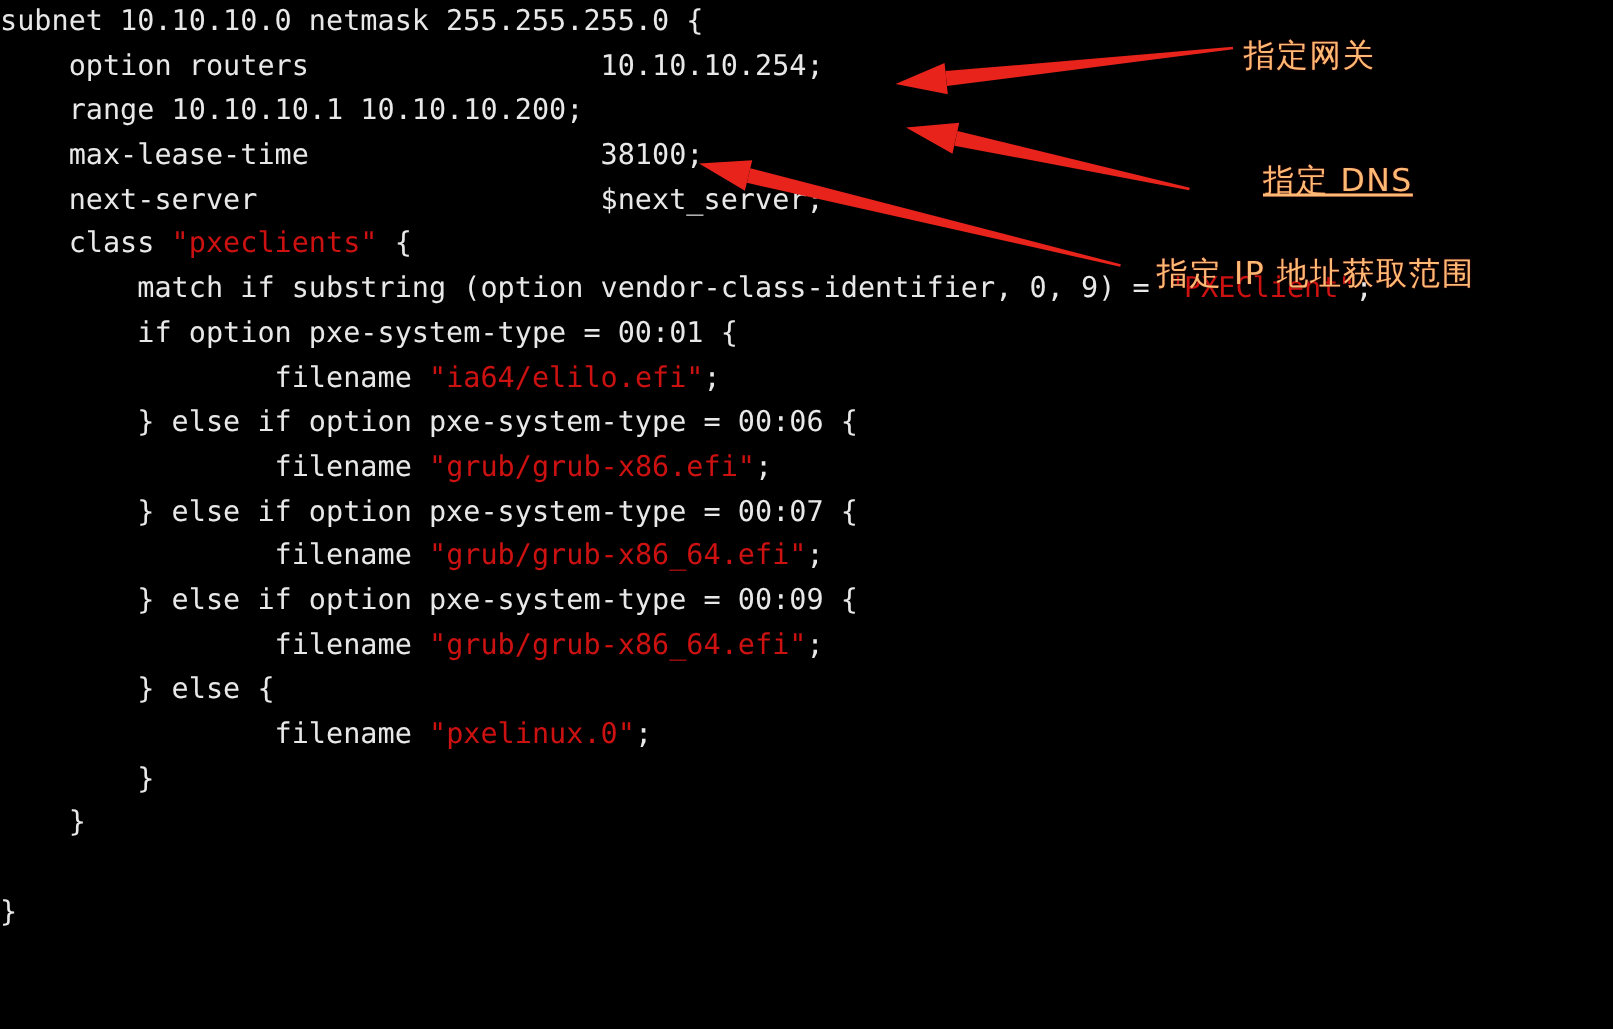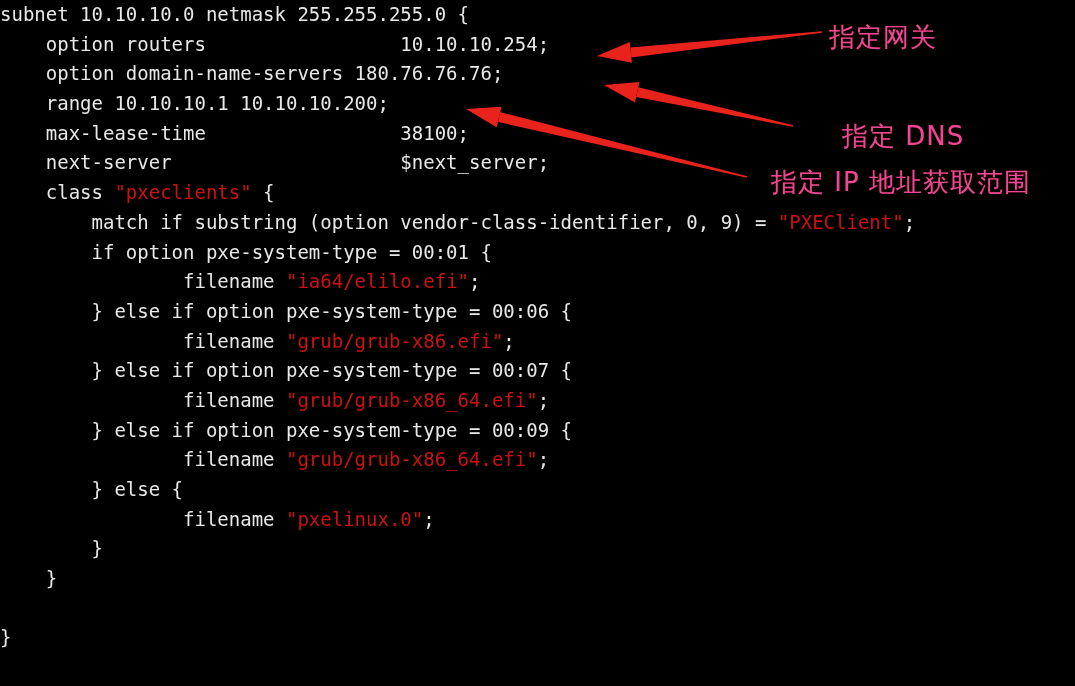--- a/index.html
+++ b/index.html
@@ -42,51 +42,50 @@
     color: #e8e8e8;
     margin: 0;
     padding: 0 0 0 0;
   }
   .code-line .tok-plain { color: #e8e8e8; }
   .code-line .tok-str   { color: #cc1111; }
 
   
   .annot {
     position: absolute;
-    color: #ec4899;
+    color: #fdba74;
     font-family: "DejaVu Sans", "Liberation Sans", sans-serif;
-    font-size: 26px;
+    font-size: 21px;
     line-height: 24px;
     white-space: pre;
     letter-spacing: 1px;
     text-shadow: 0 0 1px #7a0f0c;
   }
   #annot-gateway { left: 829px; top: 25px; }
-  #annot-dns     { left: 842px; top: 124px; }
+  #annot-dns     { left: 842px; top: 108px; text-decoration: underline; }
   #annot-range   { left: 771px; top: 170px; }
 
   
   #arrows {
     position: absolute;
     left: 0;
     top: 0;
     width: 1075px;
     height: 686px;
     pointer-events: none;
   }
 </style>
 </head>
 <body>
 
 <div id="screen">
 
   <div id="code">
       <div class="code-line"><span class="tok-plain">subnet 10.10.10.0 netmask 255.255.255.0 {</span></div>
       <div class="code-line"><span class="tok-plain">    option routers                 10.10.10.254;</span></div>
-      <div class="code-line"><span class="tok-plain">    option domain-name-servers 180.76.76.76;</span></div>
       <div class="code-line"><span class="tok-plain">    range 10.10.10.1 10.10.10.200;</span></div>
       <div class="code-line"><span class="tok-plain">    max-lease-time                 38100;</span></div>
       <div class="code-line"><span class="tok-plain">    next-server                    $next_server;</span></div>
       <div class="code-line"><span class="tok-plain">    class </span><span class="tok-str">"pxeclients"</span><span class="tok-plain"> {</span></div>
       <div class="code-line"><span class="tok-plain">        match if substring (option vendor-class-identifier, 0, 9) = </span><span class="tok-str">"PXEClient"</span><span class="tok-plain">;</span></div>
       <div class="code-line"><span class="tok-plain">        if option pxe-system-type = 00:01 {</span></div>
       <div class="code-line"><span class="tok-plain">                filename </span><span class="tok-str">"ia64/elilo.efi"</span><span class="tok-plain">;</span></div>
       <div class="code-line"><span class="tok-plain">        } else if option pxe-system-type = 00:06 {</span></div>
       <div class="code-line"><span class="tok-plain">                filename </span><span class="tok-str">"grub/grub-x86.efi"</span><span class="tok-plain">;</span></div>
       <div class="code-line"><span class="tok-plain">        } else if option pxe-system-type = 00:07 {</span></div>

